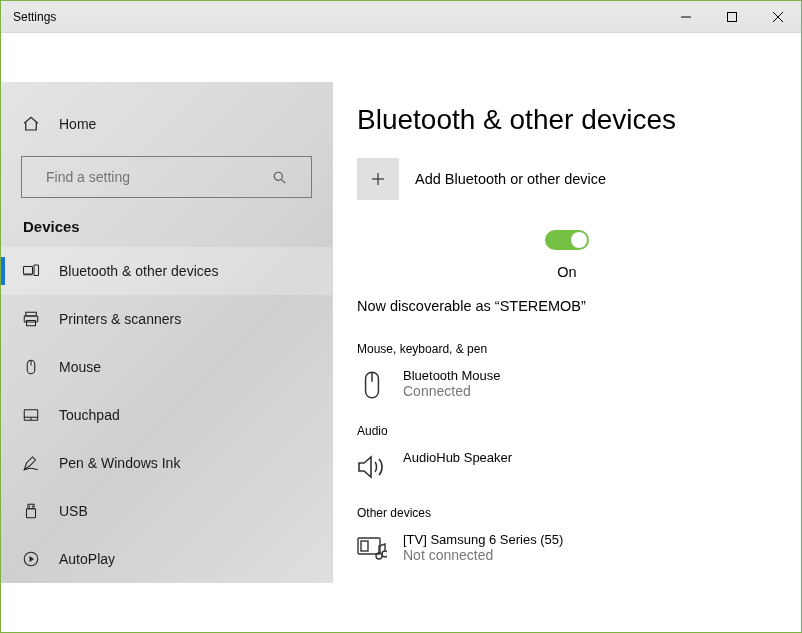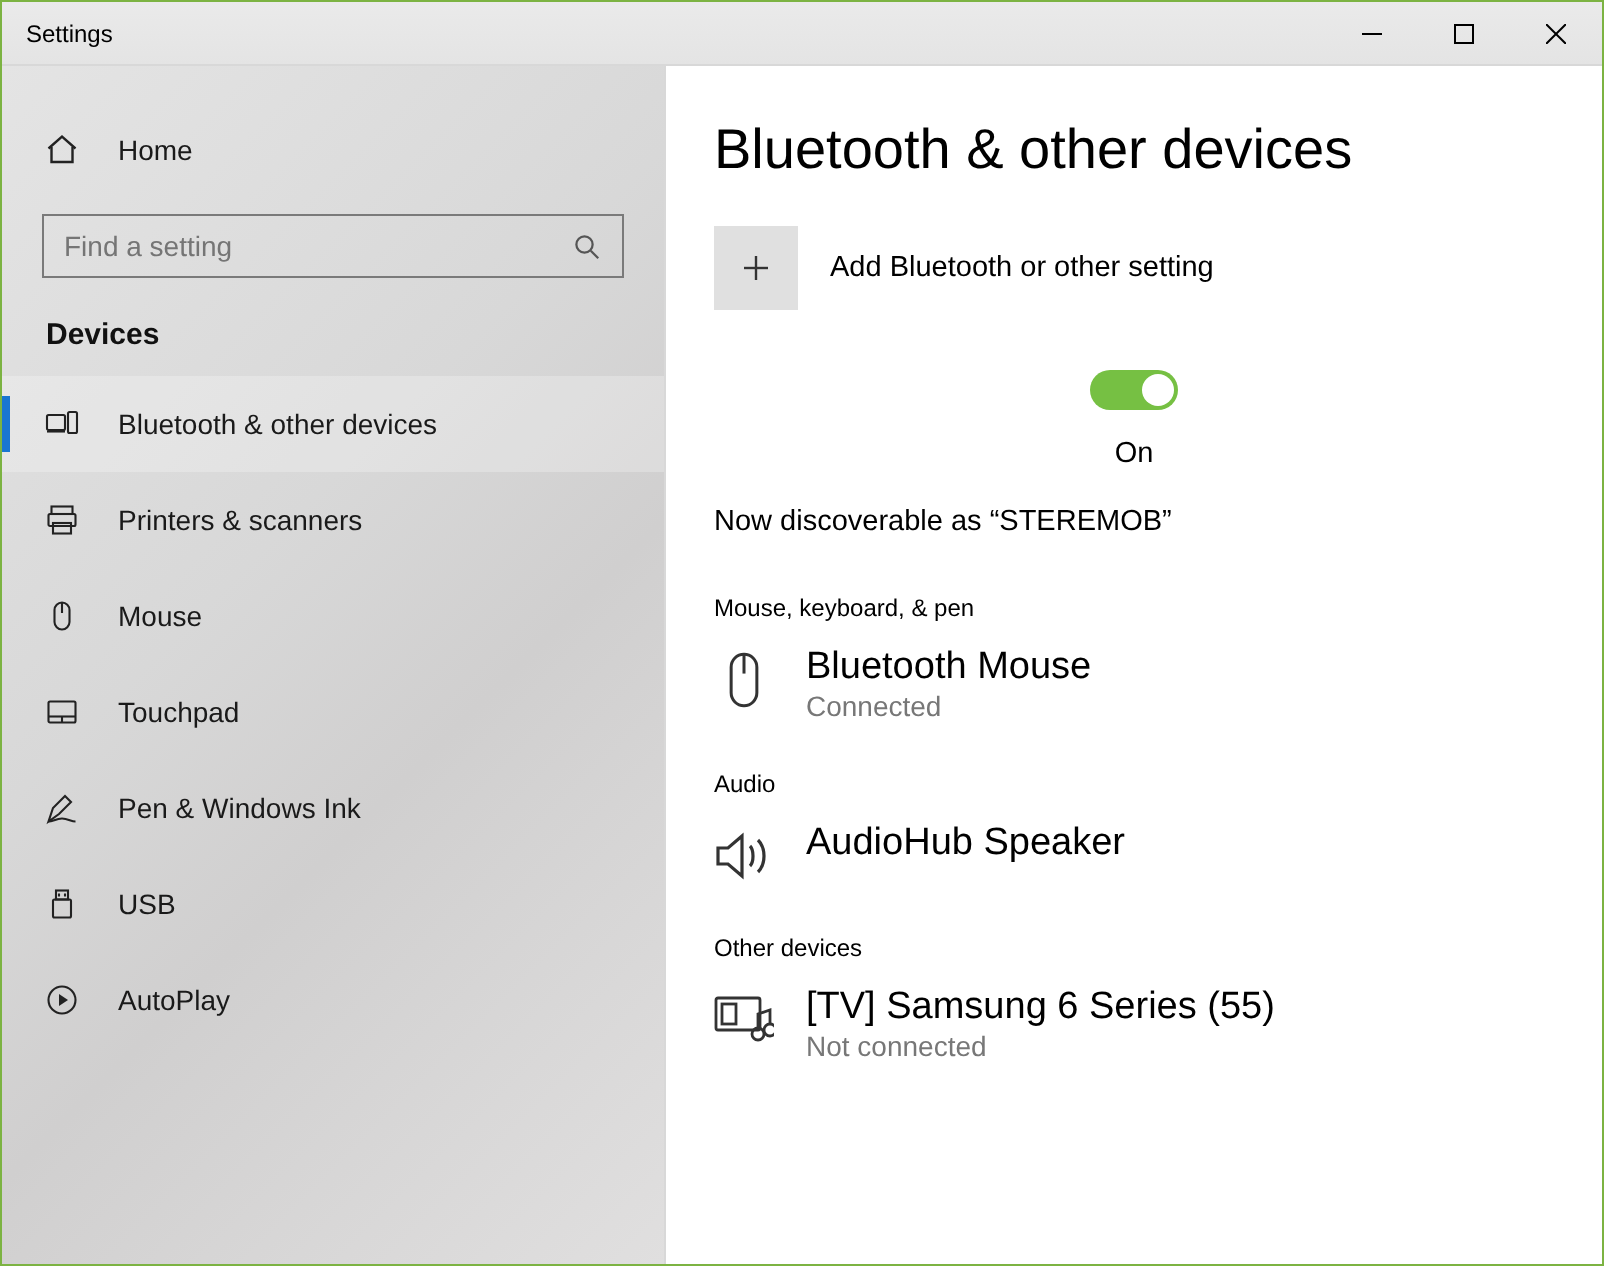--- a/index.html
+++ b/index.html
@@ -15,41 +15,41 @@
     background: linear-gradient(to bottom, #eaeaea, #e4e4e4);
     border-bottom: 1px solid #d8d8d8;
   }
   .titlebar .title { font-size: 12px; padding-left: 12px; color: #000; flex: 1; }
   .titlebar .controls { display: flex; }
   .titlebar .ctl {
     width: 46px; height: 32px; display: flex; align-items: center; justify-content: center;
     font-size: 14px; font-family: "Segoe MDL2 Assets", sans-serif; color: #000;
   }
 
-  .body { flex: 1; display: flex; overflow: hidden; }
+  .body { flex: 1; display: flex; overflow: hidden; align-items: center; }
 
   .sidebar {
     width: 332px;
     background: linear-gradient(135deg, #e4e4e4 0%, #d8d8d8 40%, #d0cfcf 60%, #e0dfdf 100%);
     border-right: 1px solid #d8d8d8;
     display: flex; flex-direction: column;
     padding-top: 22px;
   }
   .home-row {
     display: flex; align-items: center; height: 40px;
     padding-left: 20px; gap: 18px; color: #1a1a1a;
     font-size: 14px;
   }
   .search-wrap { padding: 12px 20px 10px 20px; }
   .search {
-    width: 100%; height: 32px;
+    width: 100%; height: 42px;
     border: 1px solid #7a7a7a;
     background: rgba(255,255,255,0.0);
     display: flex; align-items: center;
-    padding: 0 10px;
+    padding: 0 24px;
   }
   .search input {
     flex: 1; border: none; outline: none; background: transparent;
     font-size: 14px; color: #555;
   }
   .search .sicon { color: #555; }
   .sec-title {
     font-weight: 600; font-size: 15px; color: #111;
     padding: 10px 22px 12px 22px;
   }
@@ -86,21 +86,21 @@
   }
   .toggle .knob {
     position: absolute; right: 2px; top: 2px; width: 16px; height: 16px;
     background: #fff; border-radius: 50%;
   }
   .toggle-label { font-size: 14.5px; }
   .discover { font-size: 14.5px; margin-bottom: 28px; }
   .group-h { font-size: 12px; font-weight: 400; margin-bottom: 12px; margin-top: 8px; }
   .device-row { display: flex; align-items: flex-start; gap: 16px; margin-bottom: 24px; }
   .device-row .dicon { width: 30px; height: 30px; display: flex; align-items: center; justify-content: center; color: #333; margin-top: 2px; }
-  .device-name { font-size: 19px; }
+  .device-name { font-size: 13px; }
   .device-status { font-size: 14px; color: #777; }
   svg { display: block; }
 </style>
 </head>
 <body>
 
 <div class="window">
 
   <div class="titlebar">
     <div class="title">Settings</div>
@@ -226,21 +226,21 @@
     <div class="content">
       <h1 class="page-title">Bluetooth &amp; other devices</h1>
 
       <div class="add-row">
         <div class="add-tile">
           <svg width="18" height="18" viewBox="0 0 24 24" stroke="#333" stroke-width="1.6">
               <line x1="12" y1="4" x2="12" y2="20"></line>
               <line x1="4" y1="12" x2="20" y2="12"></line>
             </svg>
         </div>
-        <div class="add-label">Add Bluetooth or other setting</div>
+        <div class="add-label">Add Bluetooth or other device</div>
       </div>
 
       <div class="toggle-row">
         <div class="toggle">
             <div class="knob"></div>
           </div>
         <div class="toggle-label">On</div>
       </div>
       <div class="discover">Now discoverable as “STEREMOB”</div>
 

